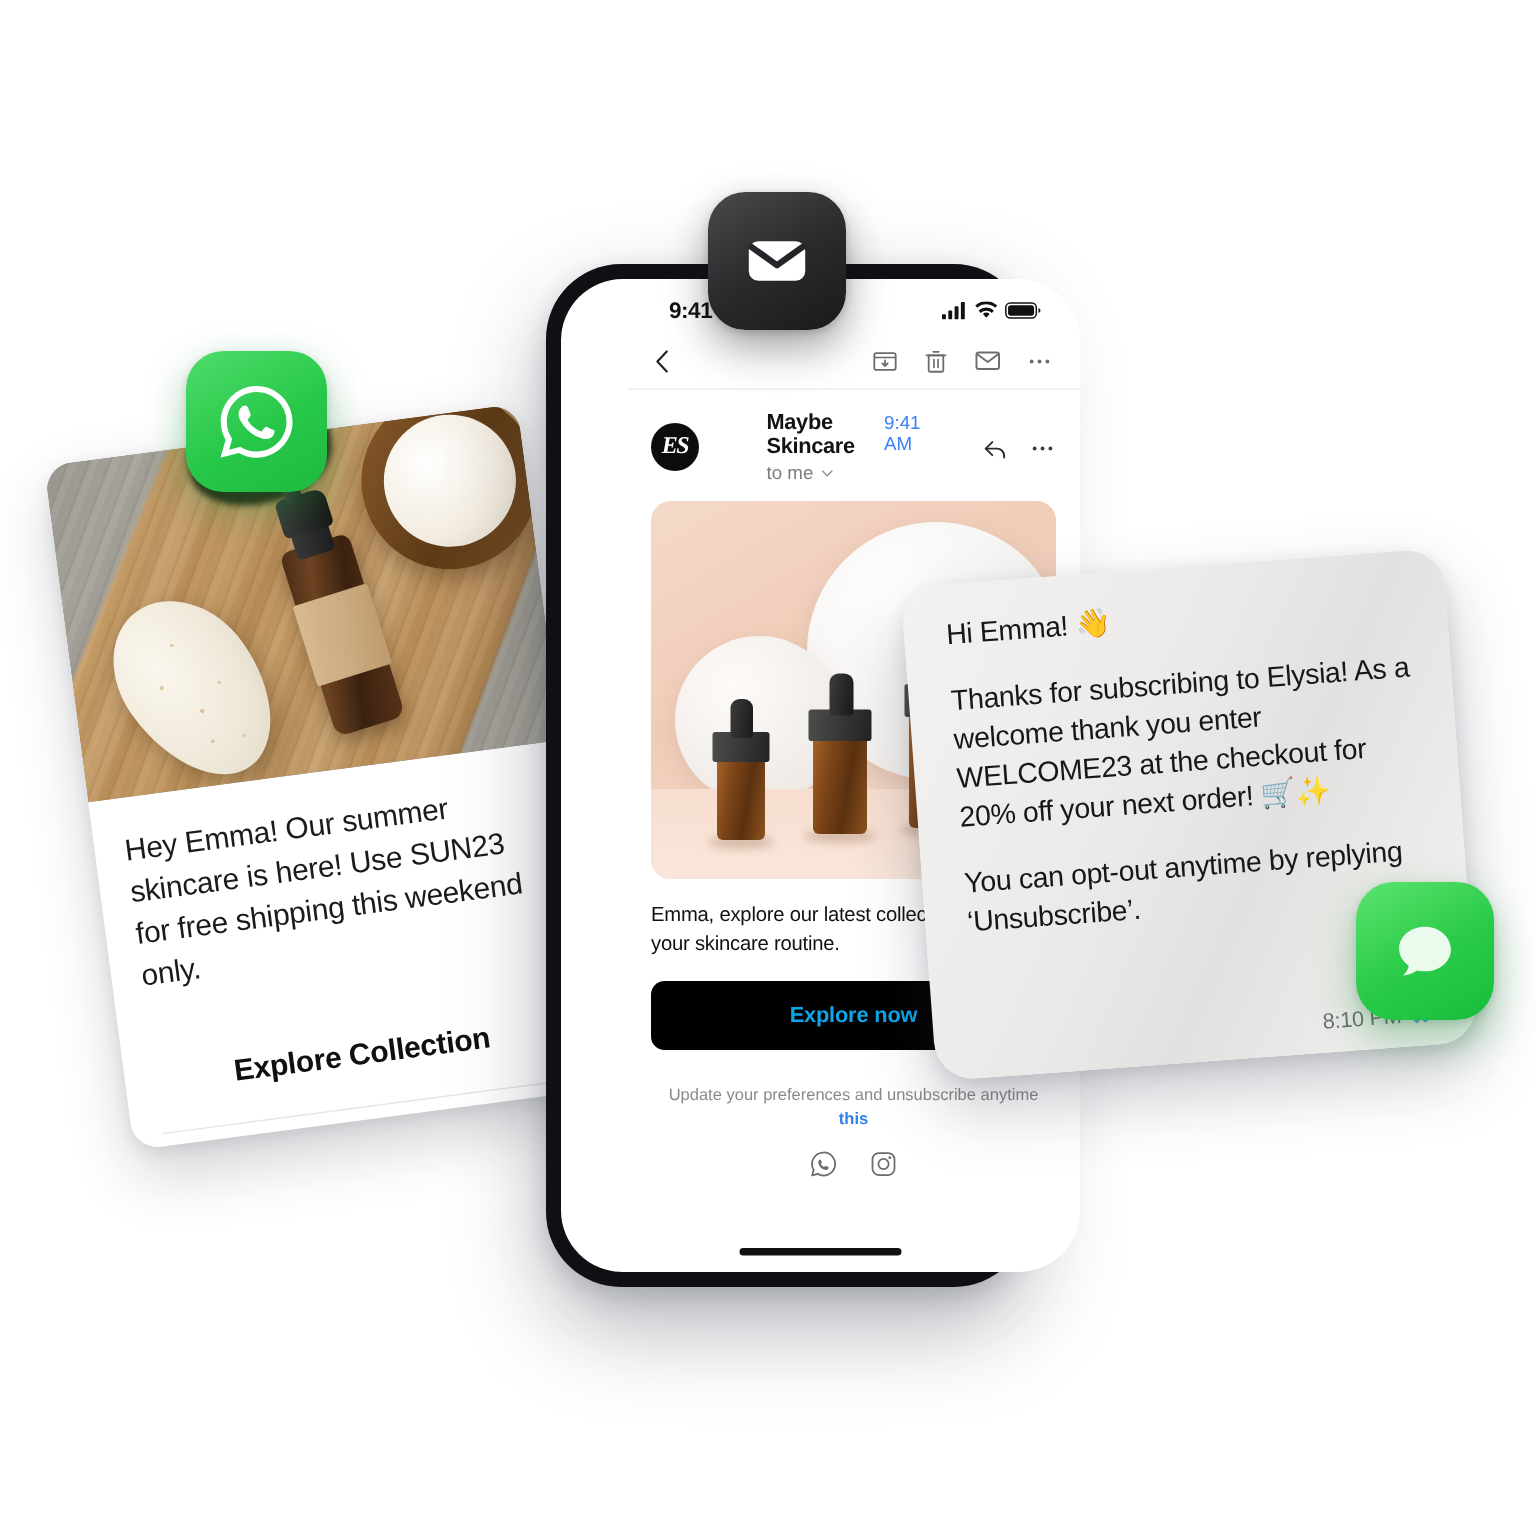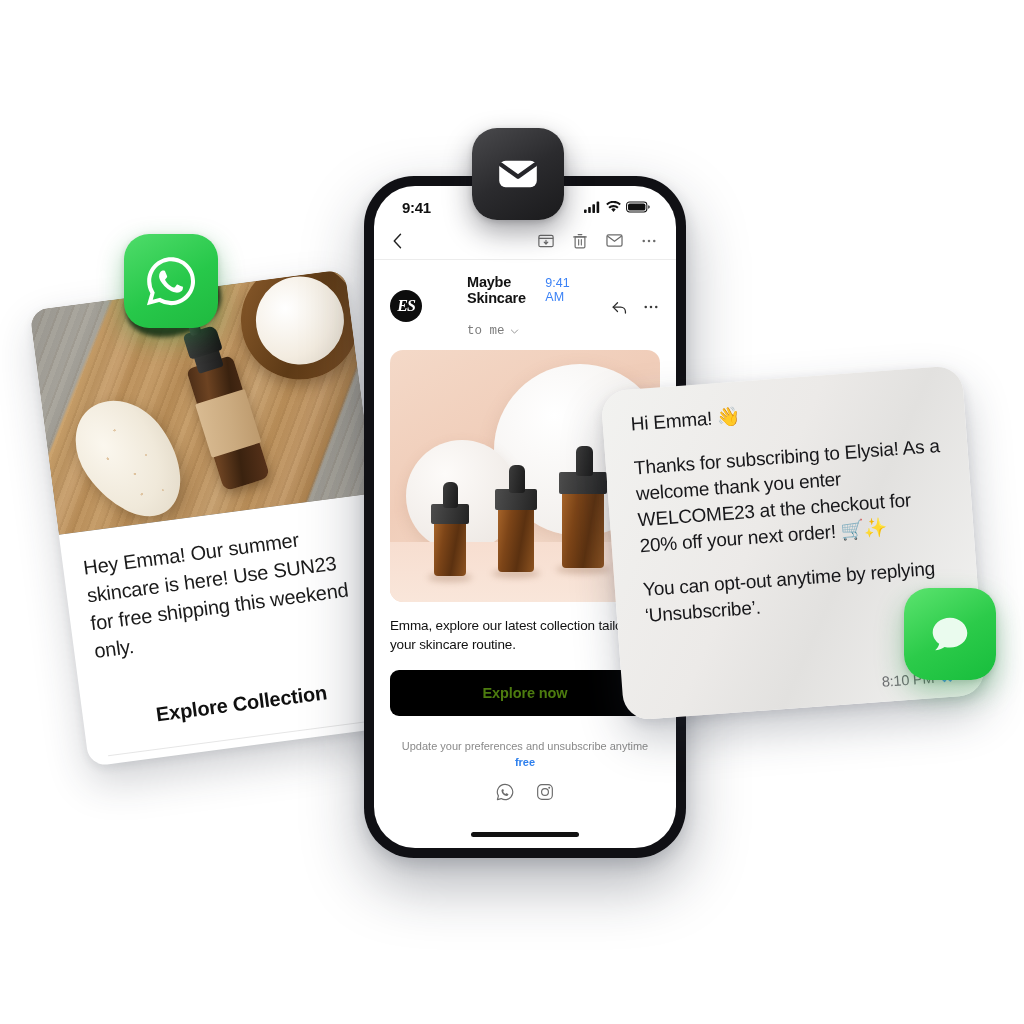--- a/index.html
+++ b/index.html
@@ -196,20 +196,21 @@
     padding: 10px;
     box-sizing: border-box;
     z-index: 6;
   }
   #phone-screen {
     position: relative;
     width: 100%; height: 100%;
     background: #ffffff;
     border-radius: 41px;
     overflow: hidden;
+    padding-left: 44px;
   }
   #status-bar {
     height: 36px;
     display: flex; align-items: center; justify-content: space-between;
     padding: 6px 26px 0 28px;
     box-sizing: border-box;
   }
   #status-time {
     font-size: 15px; font-weight: bold; color: #111; letter-spacing: -0.3px;
   }
@@ -236,21 +237,21 @@
     flex: 0 0 auto;
   }
   #avatar-mono {
     color: #fff; font-family: "Liberation Serif", serif;
     font-size: 16px; font-weight: bold; font-style: italic; letter-spacing: -1px;
   }
   #sender-text { margin-left: 11px; flex: 1 1 auto; min-width: 0; }
   #sender-line { display: flex; align-items: baseline; gap: 7px; }
   #sender-name { font-size: 14.5px; font-weight: bold; color: #121212; letter-spacing: -0.2px; }
   #sender-time { font-size: 12.5px; color: #3b82f6; }
-  #recipient-line { display: flex; align-items: center; gap: 5px; margin-top: 18px; font-family: Liberation Mono, monospace; }
+  #recipient-line { display: flex; align-items: center; gap: 5px; margin-top: 2px; }
   #recipient { font-size: 12.5px; color: #7c7c7c; }
   #sender-actions { display: flex; align-items: center; gap: 13px; padding-top: 2px; }
 
   #hero-image {
     position: relative;
     margin: 2px 16px 0 16px;
     height: 252px;
     border-radius: 13px;
     overflow: hidden;
     background: linear-gradient(150deg, #f4d9c8 0%, #f0cdb9 40%, #f6e2d4 100%);
@@ -299,21 +300,21 @@
     line-height: 19px;
     color: #111;
     letter-spacing: -0.15px;
   }
   #explore-now-button {
     margin: 16px 16px 0 16px;
     height: 46px;
     background: #000000;
     border-radius: 9px;
     display: flex; align-items: center; justify-content: center;
-    color: #4d7c0f; font-size: 14.5px; font-weight: bold;
+    color: #0ea5e9; font-size: 14.5px; font-weight: bold;
     letter-spacing: -0.1px;
     cursor: pointer;
   }
   #email-footer {
     margin: 22px 26px 0 26px;
     text-align: center;
   }
   #footer-text {
     font-size: 11px; line-height: 16px; color: #8a8a8a;
   }
@@ -524,21 +525,21 @@
           <div class="bulb" style="bottom:92px;left:14px;width:17px;height:30px;"></div>
         </div>
       </div>
 
       <div id="email-body-text">Emma, explore our latest collection tailored to your skincare routine.</div>
 
       <div id="explore-now-button">Explore now</div>
 
       <div id="email-footer">
         <div id="footer-text">
-          <span>Update your preferences and unsubscribe anytime </span><span id="footer-link">free</span>
+          <span>Update your preferences and unsubscribe anytime </span><span id="footer-link">this</span>
         </div>
         <div id="footer-socials">
           <svg width="20" height="20" viewBox="0 0 24 24" aria-hidden="true">
             <path d="M12 2.8a9.2 9.2 0 0 0-7.9 13.9L2.9 21.1l4.5-1.2A9.2 9.2 0 1 0 12 2.8z" fill="none" stroke="#6b6b6b" stroke-width="1.4" stroke-linejoin="round"></path>
             <path d="M9.3 8.2c.2 0 .4 0 .5.3l.8 1.9c.1.2 0 .4-.1.5l-.5.6c-.1.1-.2.3-.1.5.5.9 1.4 1.8 2.4 2.3.2.1.4 0 .5-.1l.6-.6c.1-.1.3-.2.5-.1l1.9.8c.2.1.3.3.3.5 0 1-.8 1.8-1.8 1.9-3.4 0-6.5-3.1-6.5-6.5.1-1 .9-1.9 1.9-1.9z" fill="#6b6b6b"></path>
           </svg>
           <svg width="20" height="20" viewBox="0 0 24 24" aria-hidden="true">
             <rect x="3.2" y="3.2" width="17.6" height="17.6" rx="5" fill="none" stroke="#6b6b6b" stroke-width="1.4"></rect>
             <circle cx="12" cy="12" r="4.1" fill="none" stroke="#6b6b6b" stroke-width="1.4"></circle>
             <circle cx="17.1" cy="6.9" r="1.15" fill="#6b6b6b"></circle>

